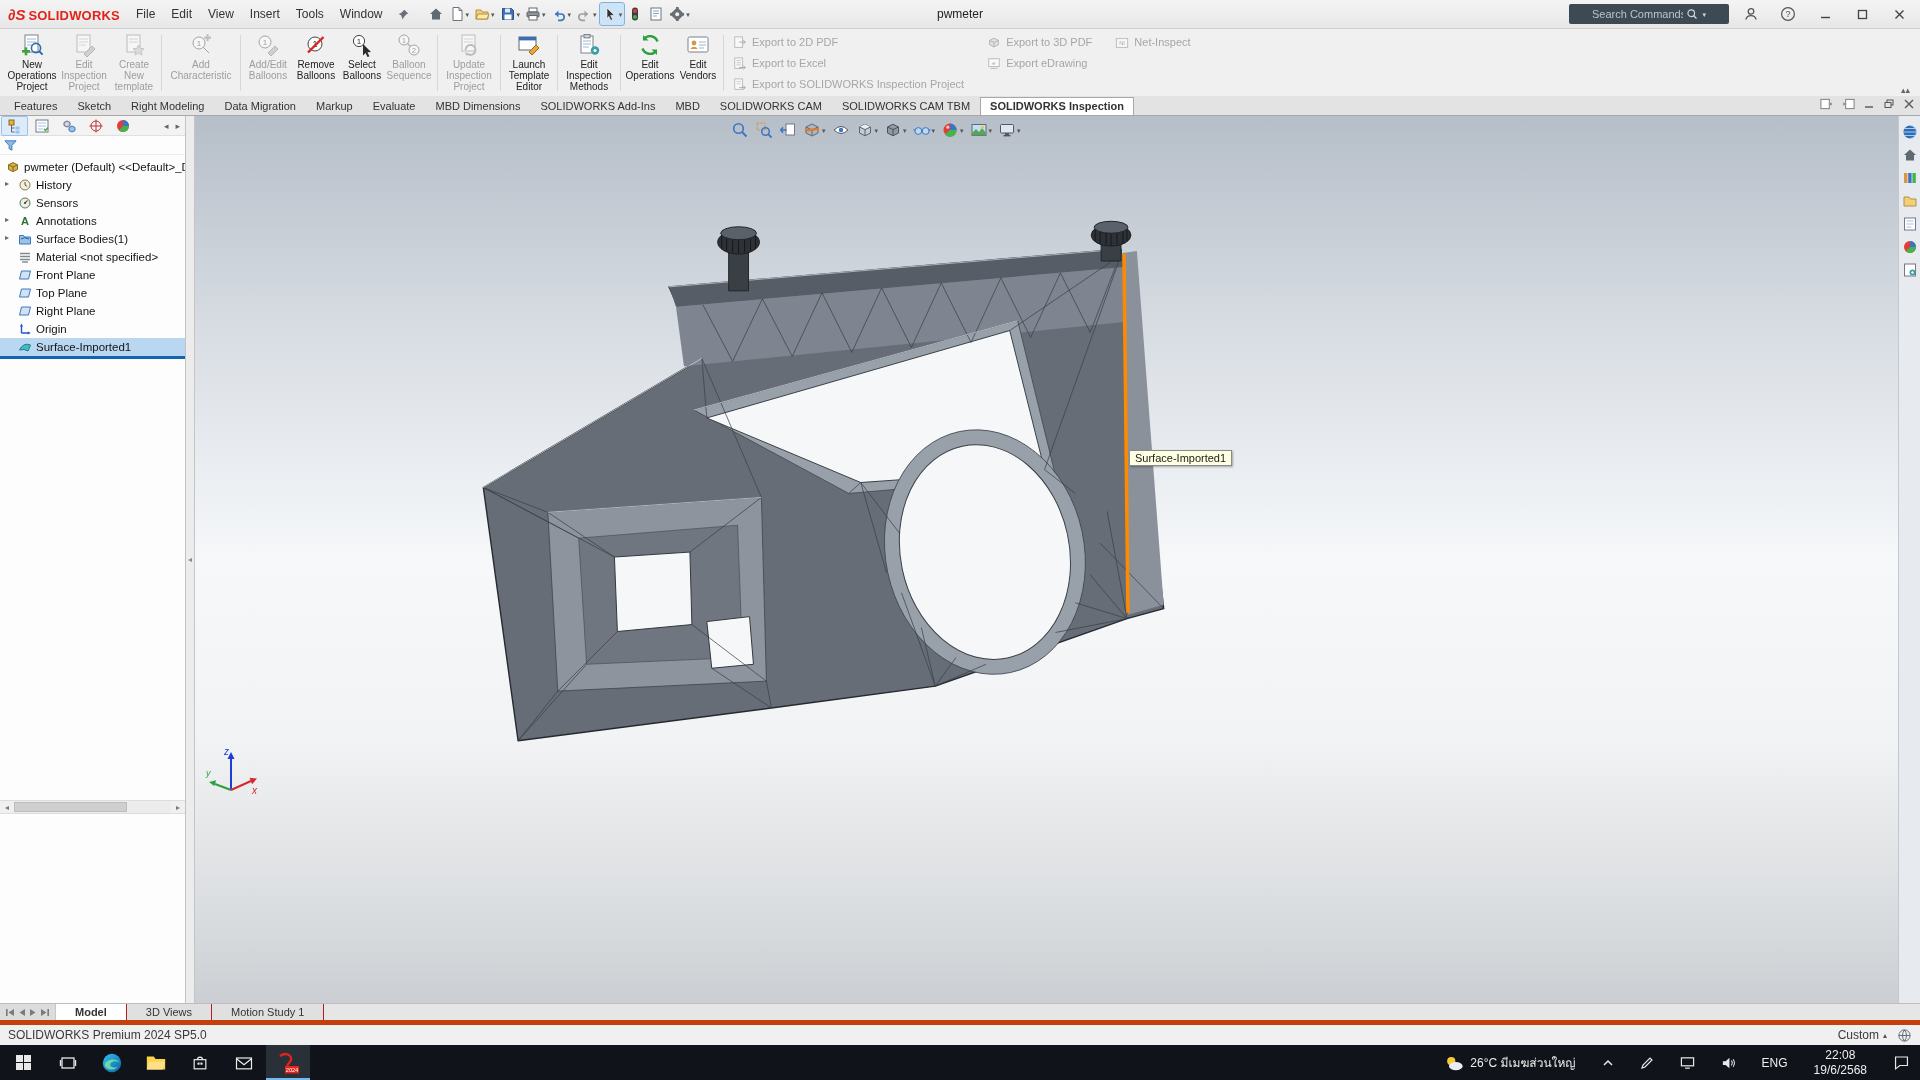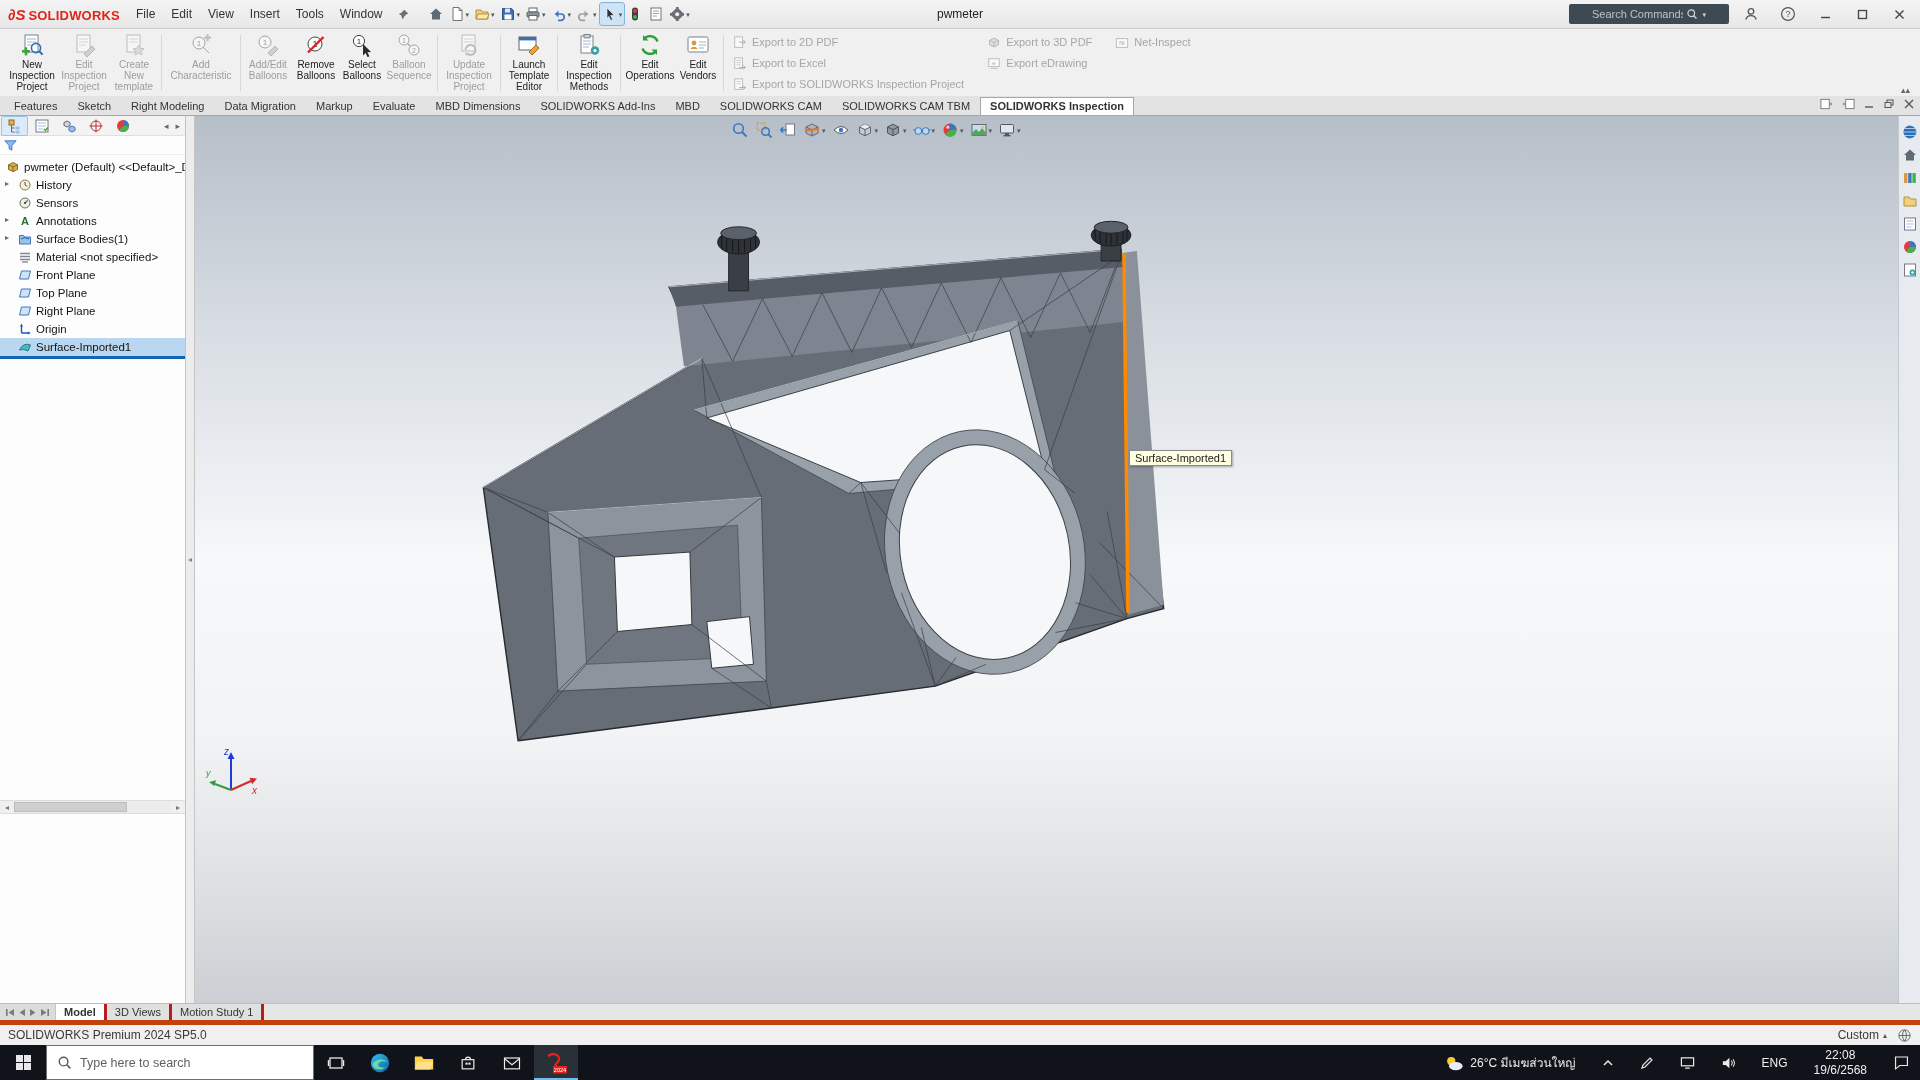--- a/index.html
+++ b/index.html
@@ -77,21 +77,21 @@
   .hbtn svg{width:18px;height:18px}
   .tooltip{position:absolute;left:934px;top:334px;background:#ffffe1;border:1px solid #8a8a8a;font-size:11px;padding:1px 5px;color:#222;box-shadow:1px 1px 2px rgba(0,0,0,.3);white-space:nowrap}
   .triad{position:absolute;left:10px;top:626px}
 
   .rightstrip{width:22px;background:#e7ebf0;border-left:1px solid #c3c9d0;display:flex;flex-direction:column;align-items:center;padding-top:8px;gap:7px;flex:0 0 auto}
   .rsicon{width:16px;height:16px}
 
   
   .bottomtabs{height:17px;background:#e6e6e6;border-top:1px solid #bdbdbd;display:flex;align-items:stretch;font-size:11px;flex:0 0 auto}
   .bnav{display:flex;align-items:center;gap:3px;padding:0 5px;background:#dcdcdc;border-right:1px solid #c6c6c6}
-  .btab{display:flex;align-items:center;padding:0 8px;color:#333;border-right:3px solid #b91c1c;background:#e0e0e0}
+  .btab{display:flex;align-items:center;padding:0 19px;color:#333;border-right:1px solid #b91c1c;background:#e0e0e0}
   .btab.active{background:#fff;font-weight:bold}
 
   
   .statusbar{height:25px;background:#f0f0f0;border-top:5px solid #c2410c;display:flex;align-items:center;font-size:12px;color:#3a3a3a;padding:0 8px;flex:0 0 auto}
   .sb-right{margin-left:auto;display:flex;align-items:center;gap:10px}
   .sb-custom{display:flex;align-items:center;gap:4px}
   .sb-caret{font-size:8px;color:#555}
 
   
   .taskbar{height:35px;background:#10141a;display:flex;align-items:stretch;color:#eee;flex:0 0 auto}
@@ -256,21 +256,21 @@
   <div class="ribbon">
     <div class="rbtn">
       <svg viewBox="0 0 24 24">
           <rect x="5" y="2" width="13" height="17" fill="#fff" stroke="#7b8289"></rect>
           <path d="M7 6h9M7 9h9M7 12h6" stroke="#9bb7d4"></path>
           <circle cx="16" cy="15" r="4.6" fill="none" stroke="#2d6db5" stroke-width="1.6"></circle>
           <line x1="19.2" y1="18.2" x2="22.6" y2="21.6" stroke="#2d6db5" stroke-width="2"></line>
           <rect x="2" y="17" width="8" height="2.6" fill="#3fa33f"></rect>
           <rect x="4.7" y="14.3" width="2.6" height="8" fill="#3fa33f"></rect>
         </svg>
-      <span>New Inspection Project</span>
+      <span>New Operations Project</span>
     </div>
     <div class="rbtn dis">
       <svg viewBox="0 0 24 24">
           <rect x="5" y="2" width="13" height="17" fill="#fff" stroke="#7b8289"></rect>
           <path d="M7 6h9M7 9h9M7 12h7" stroke="#9bb7d4"></path>
           <path d="M12 21l8-8 3 3-8 8z" fill="#f0a23c" stroke="#9c6c1e"></path>
         </svg>
       <span>Edit Inspection Project</span>
     </div>
     <div class="rbtn dis w48">
@@ -878,27 +878,20 @@
 
   <div class="taskbar">
     <div class="tstart">
       <svg width="17" height="17" viewBox="0 0 17 17">
           <rect x="1" y="1" width="7" height="7" fill="#e8e8e8"></rect>
           <rect x="9" y="1" width="7" height="7" fill="#e8e8e8"></rect>
           <rect x="1" y="9" width="7" height="7" fill="#e8e8e8"></rect>
           <rect x="9" y="9" width="7" height="7" fill="#e8e8e8"></rect>
         </svg>
     </div>
-    <div class="tsearch">
-      <svg width="15" height="15" viewBox="0 0 16 16">
-          <circle cx="7" cy="7" r="4.6" fill="none" stroke="#5a5a5a" stroke-width="1.5"></circle>
-          <line x1="10.4" y1="10.4" x2="14.3" y2="14.3" stroke="#5a5a5a" stroke-width="1.7"></line>
-        </svg>
-      <input placeholder="Type here to search" style="">
-    </div>
     <div class="tbtn">
       <svg width="18" height="18" viewBox="0 0 18 18">
           <rect x="3" y="4" width="12" height="10" fill="none" stroke="#e8e8e8" stroke-width="1.3"></rect>
           <rect x="0.8" y="6" width="1.3" height="6" fill="#e8e8e8"></rect>
           <rect x="15.9" y="6" width="1.3" height="6" fill="#e8e8e8"></rect>
         </svg>
     </div>
     <div class="tbtn">
       <svg width="22" height="22" viewBox="0 0 24 24">
           <defs>

